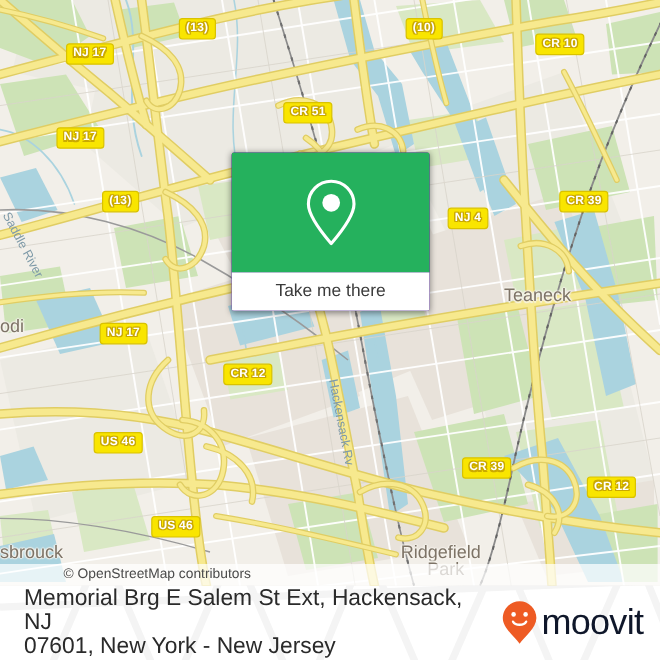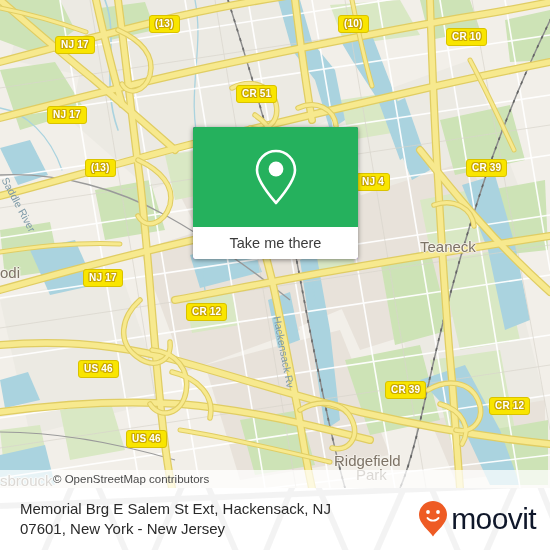--- a/index.html
+++ b/index.html
@@ -155,21 +155,21 @@
     height: 62px;
     display: flex;
     align-items: center;
     justify-content: space-between;
     padding: 0 14px 0 20px;
     box-sizing: border-box;
   }
   #footer-address {
     color: #2a2a2a;
     font-family: "Liberation Sans", sans-serif;
-    font-size: 15px;
+    font-size: 19px;
     line-height: 20px;
     max-width: 370px;
   }
   #brand {
     display: flex;
     align-items: center;
     gap: 3px;
   }
   #brand-wordmark {
     color: #0f172a;
@@ -380,31 +380,31 @@
         <path d="M470,60 C486,90 500,120 514,150"></path>
         <path d="M0,8 C30,14 58,22 86,32"></path>
       </g>
     </svg>
 
     <div class="water-label" style="left:10px; top:175px; transform: rotate(62deg);">Saddle River</div>
     <div class="water-label" style="left:283px; top:315px; transform: rotate(79deg);">Hackensack Rv</div>
 
     <div class="place-label" style="left:420px; top:238px;">Teaneck</div>
     <div class="place-label" style="left:0px; top:264px;">odi</div>
-    <div class="place-label" style="left:0px; top:452px;margin-top:20px;">sbrouck</div>
+    <div class="place-label" style="left:0px; top:452px;">sbrouck</div>
     <div class="place-label" style="left:334px; top:452px;">Ridgefield</div>
     <div class="place-label" style="left:356px; top:466px;">Park</div>
 
     <div class="shield" style="left:149px; top:15px;">(13)</div>
     <div class="shield" style="left:55px;  top:36px;">NJ 17</div>
     <div class="shield" style="left:446px; top:28px;">CR 10</div>
     <div class="shield" style="left:338px; top:15px;">(10)</div>
     <div class="shield" style="left:236px; top:85px;">CR 51</div>
     <div class="shield" style="left:47px;  top:106px;">NJ 17</div>
-    <div class="shield" style="left:356px; top:173px;">NJ 4</div>
+    <div class="shield" style="left:373px; top:173px;">NJ 4</div>
     <div class="shield" style="left:466px; top:159px;">CR 39</div>
     <div class="shield" style="left:85px;  top:159px;">(13)</div>
     <div class="shield" style="left:83px;  top:269px;">NJ 17</div>
     <div class="shield" style="left:186px; top:303px;">CR 12</div>
     <div class="shield" style="left:78px;  top:360px;">US 46</div>
     <div class="shield" style="left:385px; top:381px;">CR 39</div>
     <div class="shield" style="left:489px; top:397px;">CR 12</div>
     <div class="shield" style="left:126px; top:430px;">US 46</div>
 
     <div id="popup">

